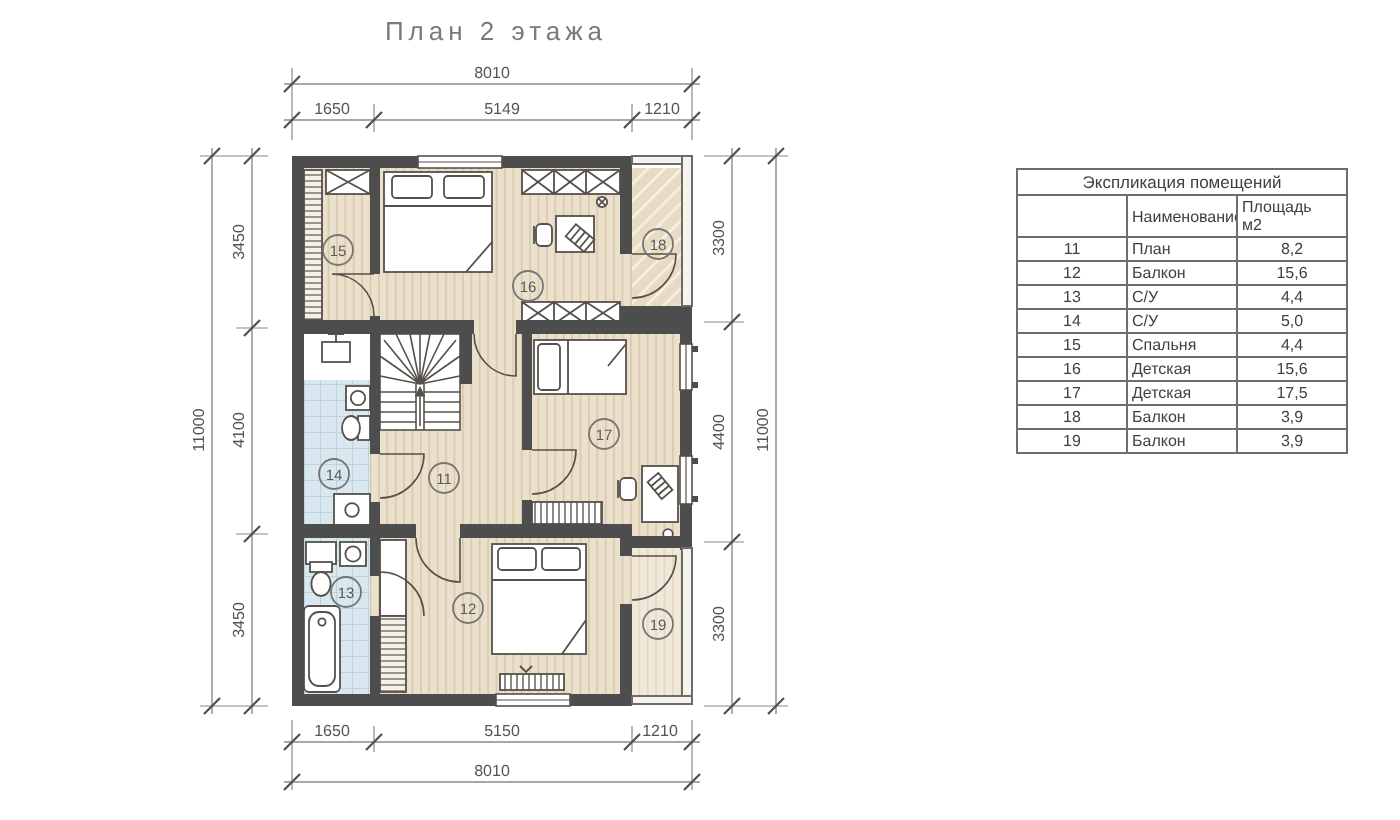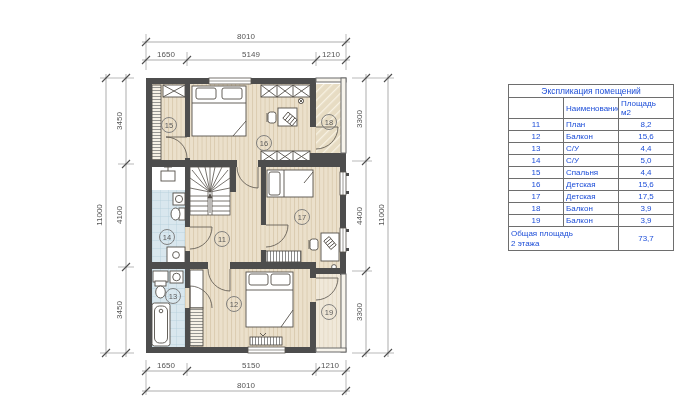--- a/index.html
+++ b/index.html
@@ -1,41 +1,42 @@
 <!DOCTYPE html>
 <html><head>
 <meta charset="utf-8">
 <style>
   html,body{margin:0;padding:0;background:#ffffff;}
   #stage{position:relative;width:700px;height:410px;background:#ffffff;overflow:hidden;
          font-family:"Liberation Sans",sans-serif;}
   #plan-svg{position:absolute;left:0;top:0;}
   .page-title{position:absolute;left:168px;top:8px;width:160px;text-align:center;
               font-size:13px;letter-spacing:2.5px;color:#7a7a7a;}
-  .legend{position:absolute;left:508px;top:84px;width:166px;color:#1d4ed8;}
+  .legend{position:absolute;left:508px;top:84px;width:166px;color:#404040;}
   .legend table{border-collapse:collapse;width:100%;table-layout:fixed;}
   .legend td{border:1px solid #6e6e6e;font-size:8px;padding:0 2px;height:11px;
              line-height:9px;overflow:hidden;white-space:nowrap;}
   .legend .lg-title td{text-align:center;font-size:8.5px;height:12px;line-height:11px;}
   .legend .lg-head td{height:20px;}
   .legend .c-num{width:12px;padding:0 1px;text-align:center;}
   .legend .c-name{width:82px;text-align:left;}
   .legend .c-area{width:66px;text-align:center;}
   .legend .two-line{line-height:9px;text-align:left;}
   .legend .lg-foot td{height:23px;}
   .legend .lg-foot .foot-label{text-align:left;line-height:10px;}
   svg text{font-family:"Liberation Sans",sans-serif;}
   .dim{font-size:8px;fill:#555555;}
   .roomnum{font-size:7.5px;fill:#5a5a5a;}
 </style>
 </head>
 <body>
 
 <div id="stage">
 
+  <div class="page-title">План 2 этажа</div>
 
   <svg id="plan-svg" width="700" height="410" viewBox="0 0 700 410">
     <defs>
       <pattern id="plank" width="4.2" height="12" patternUnits="userSpaceOnUse">
         <rect width="4.2" height="12" fill="#ebe0cb"></rect>
         <line x1="0.4" y1="0" x2="0.4" y2="12" stroke="#d9caae" stroke-width="0.9"></line>
       </pattern>
       <pattern id="balc" width="6" height="6" patternUnits="userSpaceOnUse" patternTransform="rotate(45)">
         <rect width="6" height="6" fill="#e7dcc3"></rect>
         <line x1="0.5" y1="0" x2="0.5" y2="6" stroke="#f7f1e2" stroke-width="1.6"></line>
@@ -380,24 +381,17 @@
       <tr>
             <td class="c-num">18</td>
             <td class="c-name">Балкон</td>
             <td class="c-area">3,9</td>
           </tr>
       <tr>
             <td class="c-num">19</td>
             <td class="c-name">Балкон</td>
             <td class="c-area">3,9</td>
           </tr>
-      <tr class="lg-foot">
-        <td colspan="2" class="foot-label">
-          <div>Общая площадь</div>
-          <div>2 этажа</div>
-        </td>
-        <td class="c-area">73,7</td>
-      </tr>
     </tbody>
       </table>
   </div>
 
 </div>
 
 </body></html>

